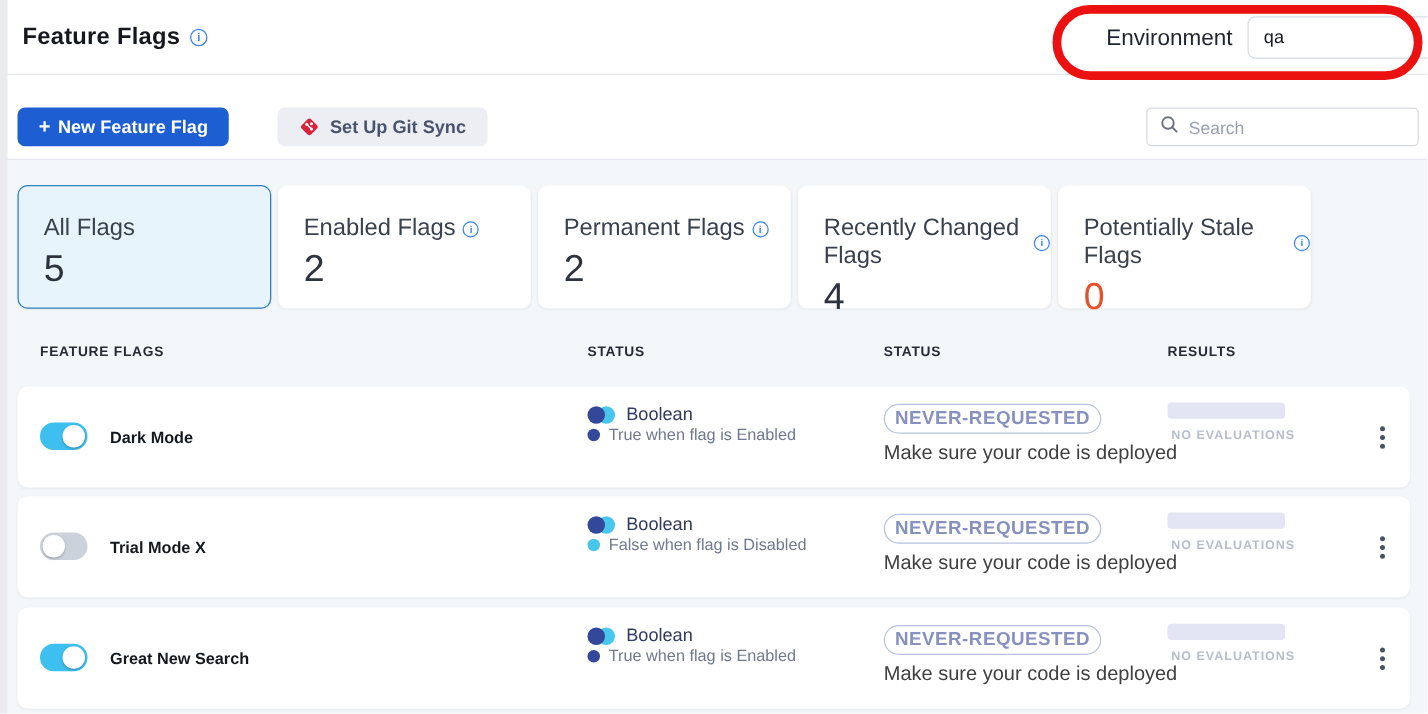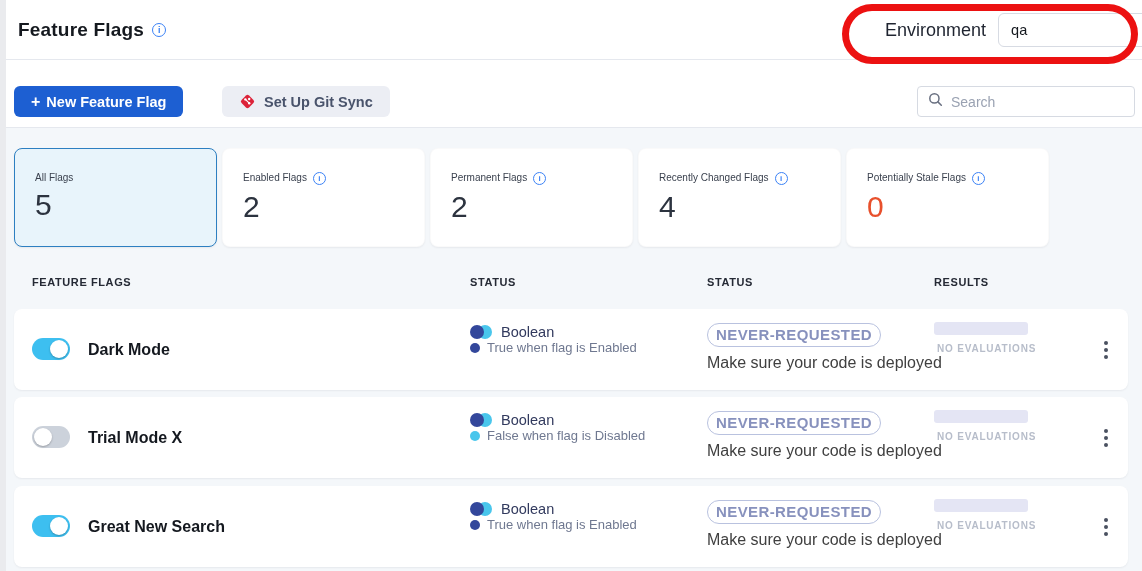--- a/index.html
+++ b/index.html
@@ -38,41 +38,41 @@
   .search-box input { border:none; outline:none; flex:1; font-size:14px; color:#333; font-family:inherit; }
   .search-box input::placeholder { color:#9aa2b2; }
 
   
   .main { position:absolute; left:0; top:128px; width:100%; height:443px; background:var(--page_bg); }
 
   .cards { position:absolute; left:14px; top:20px; display:flex; gap:5px; }
   .card { width:203px; height:99px; background:#fff; border-radius:8px; border:1px solid rgba(0,0,0,0.02);
           box-shadow:0 1px 2px rgba(16,24,40,.06); padding:23px 0 0 20px; cursor:pointer; }
   .card.selected { background:var(--selected_card_bg); border:1px solid var(--selected_card_border); }
-  .card-label { display:flex; align-items:flex-start; gap:6px; font-size:10px; color:#3a414e; }
+  .card-label { display:flex; align-items:center; gap:6px; font-size:19px; color:#3a414e; }
   .card-value { margin-top:5px; font-size:30px; color:#2c333f; line-height:1.1; }
   .card-value.orange { color:var(--stale_orange); }
 
   .thead { position:absolute; left:0; top:148px; width:100%; height:22px; }
   .th { position:absolute; font-size:11px; font-weight:700; color:#252a35; letter-spacing:.6px; }
   .th-0 { left:32px; } .th-1 { left:470px; } .th-2 { left:707px; } .th-3 { left:934px; }
 
   .row { position:absolute; left:14px; width:1114px; height:81px; background:#fff; border-radius:8px;
          box-shadow:0 1px 2px rgba(16,24,40,.06); }
   .row-0 { top:181px; } .row-1 { top:269px; } .row-2 { top:358px; }
 
   .toggle { position:absolute; left:18px; top:29px; width:38px; height:22px; border-radius:11px; cursor:pointer; }
   .toggle.on  { background:var(--toggle_on); }
   .toggle.off { background:var(--toggle_off); }
   .knob { position:absolute; top:2px; width:18px; height:18px; border-radius:50%; background:#fff;
           box-shadow:0 1px 2px rgba(0,0,0,.25); }
   .toggle.on .knob { right:2px; } .toggle.off .knob { left:2px; }
 
   .flag-name { position:absolute; left:74px; top:0; height:100%; display:flex; align-items:center;
-               font-size:16px; font-weight:600; color:#14181f; }
+               font-size:13px; font-weight:600; color:#14181f; }
 
   .details { position:absolute; left:456px; top:15px; }
   .type-line { display:flex; align-items:center; gap:9px; font-size:14.5px; font-weight:500; color:#323a5e; }
   .bool-icon { position:relative; width:22px; height:14px; flex:0 0 auto; }
   .bool-icon i { position:absolute; top:0; width:14px; height:14px; border-radius:50%; }
   .bool-icon .c2 { left:8px; background:var(--cyan); }
   .bool-icon .c1 { left:0;  background:var(--navy); z-index:2; }
   .rule-line { margin-top:0; display:flex; align-items:center; gap:7px; font-size:13px; color:#6f7890; }
   .dot { width:10px; height:10px; border-radius:50%; flex:0 0 auto; }
   .dot.navy { background:var(--navy); } .dot.cyan { background:var(--cyan); }

